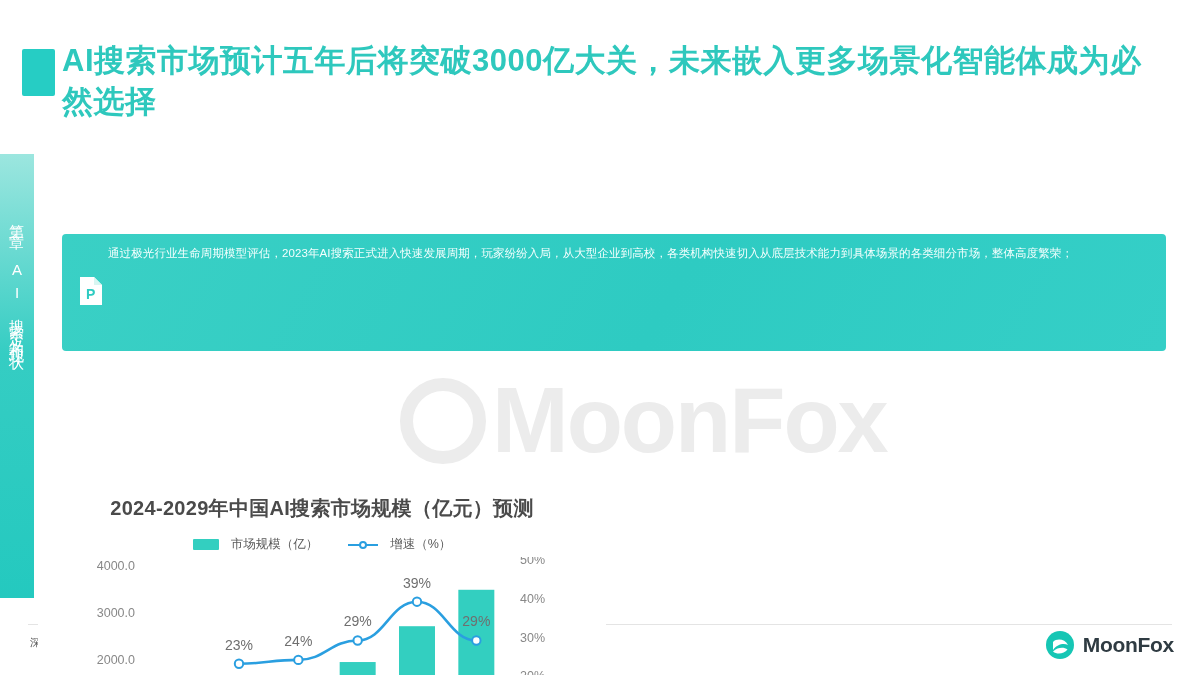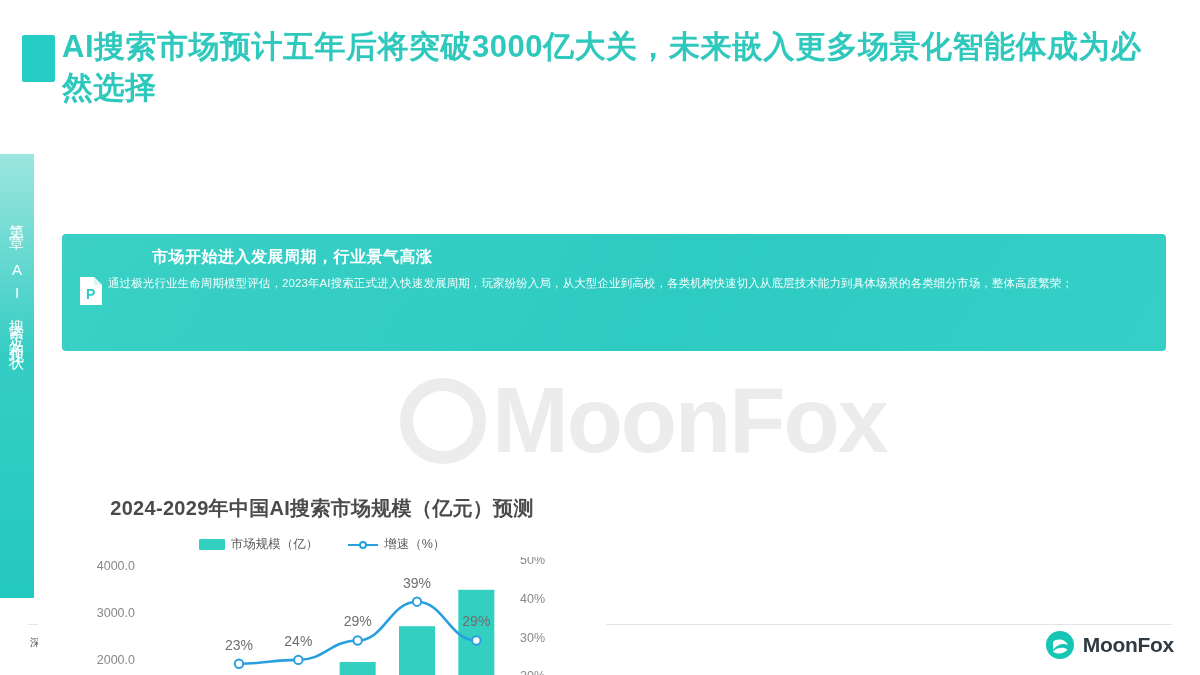--- a/index.html
+++ b/index.html
@@ -27,21 +27,21 @@
     text-orientation: upright;
     color: #ffffff;
     letter-spacing: 5px;
     font-size: 15px;
     line-height: 1;
   }
   .rail-chapter { margin-bottom: 34px; opacity: .97; }
   .rail-title { letter-spacing: 6px; font-size: 15px; }
 
   
-  .title-block { position: absolute; left: 0; top: 26px; width: 1160px; }
+  .title-block { position: absolute; left: 0; top: 40px; width: 1160px; }
   .title-bar {
     position: absolute; left: 22px; top: 9px;
     width: 33px; height: 47px; background: #26cdc4; border-radius: 2px;
   }
   .title-text {
     margin-left: 62px;
     font-size: 31px;
     font-weight: bold;
     line-height: 1.33;
     color: #2ec8bd;
@@ -78,21 +78,21 @@
     background: #fff;
   }
   .chart-title {
     text-align: center; font-size: 20px; color: #4a4a4a;
     font-weight: bold; padding-top: 10px; letter-spacing: .3px;
   }
   .legend {
     display: flex; justify-content: center; align-items: center;
     gap: 30px; margin-top: 14px; font-size: 12.5px; color: #5a5a5a;
   }
-  .legend-item { display: flex; align-items: center; gap: 6px; }
+  .legend-item { display: flex; align-items: center; gap: 12px; }
   .legend-swatch { width: 26px; height: 11px; background: #33cfc0; border-radius: 1px; }
   .legend-line { position: relative; width: 30px; height: 10px; }
   .legend-line i {
     position: absolute; left: 0; top: 4px; width: 30px; height: 2.5px;
     background: #2a9fe0; display: block;
   }
   .legend-line b {
     position: absolute; left: 11px; top: 1px; width: 8px; height: 8px;
     border-radius: 50%; background: #fff; border: 2px solid #2a9fe0;
   }
@@ -144,21 +144,20 @@
   <div class="rail-chapter">第二章</div>
   <div class="rail-title">AI搜索定义和现状</div>
 </div>
 
 <div class="banner zbox">
   <svg class="doc-icon" viewBox="0 0 24 30">
     <path d="M1 1 h14 l8 8 v20 h-22 z" fill="#ffffff"></path>
     <path d="M15 1 l8 8 h-8 z" fill="#d8f6f2"></path>
     <text x="7" y="23" font-family="Liberation Sans, sans-serif" font-size="14" font-weight="bold" fill="#2ecbc2">P</text>
   </svg>
-  <h2>市场开始进入发展周期，行业景气高涨</h2>
   <p>通过极光行业生命周期模型评估，2023年AI搜索正式进入快速发展周期，玩家纷纷入局，从大型企业到高校，各类机构快速切入从底层技术能力到具体场景的各类细分市场，整体高度繁荣；</p>
 </div>
 
 <div class="watermark">
   <span class="wm-ring"></span>
   <span>MoonFox</span>
 </div>
 
 <div class="chart-panel zbox">
   <div class="chart-title">2024-2029年中国AI搜索市场规模（亿元）预测</div>

